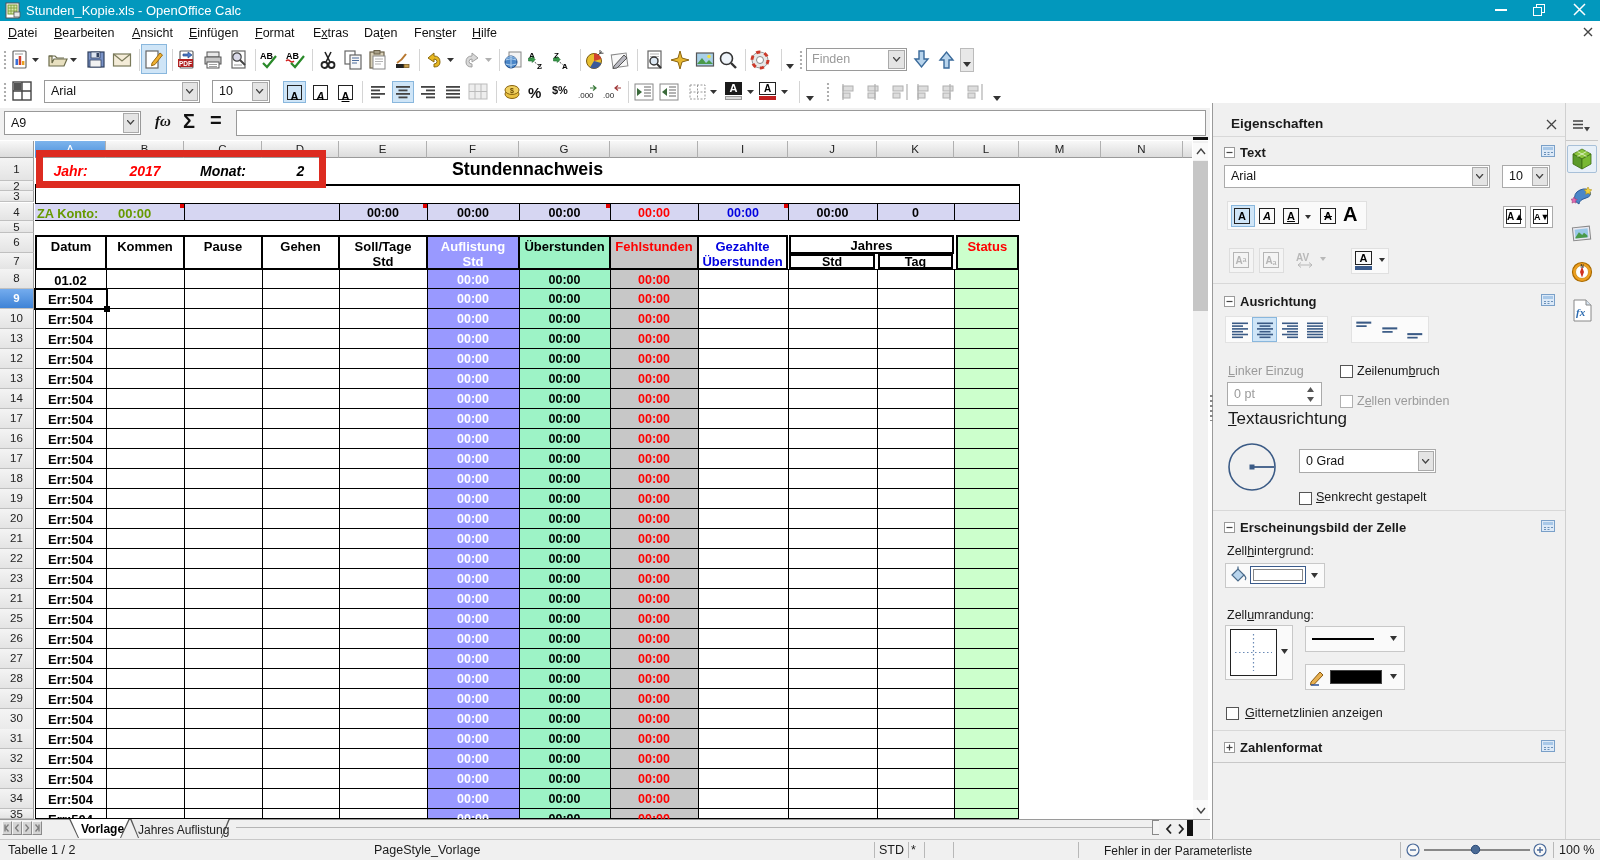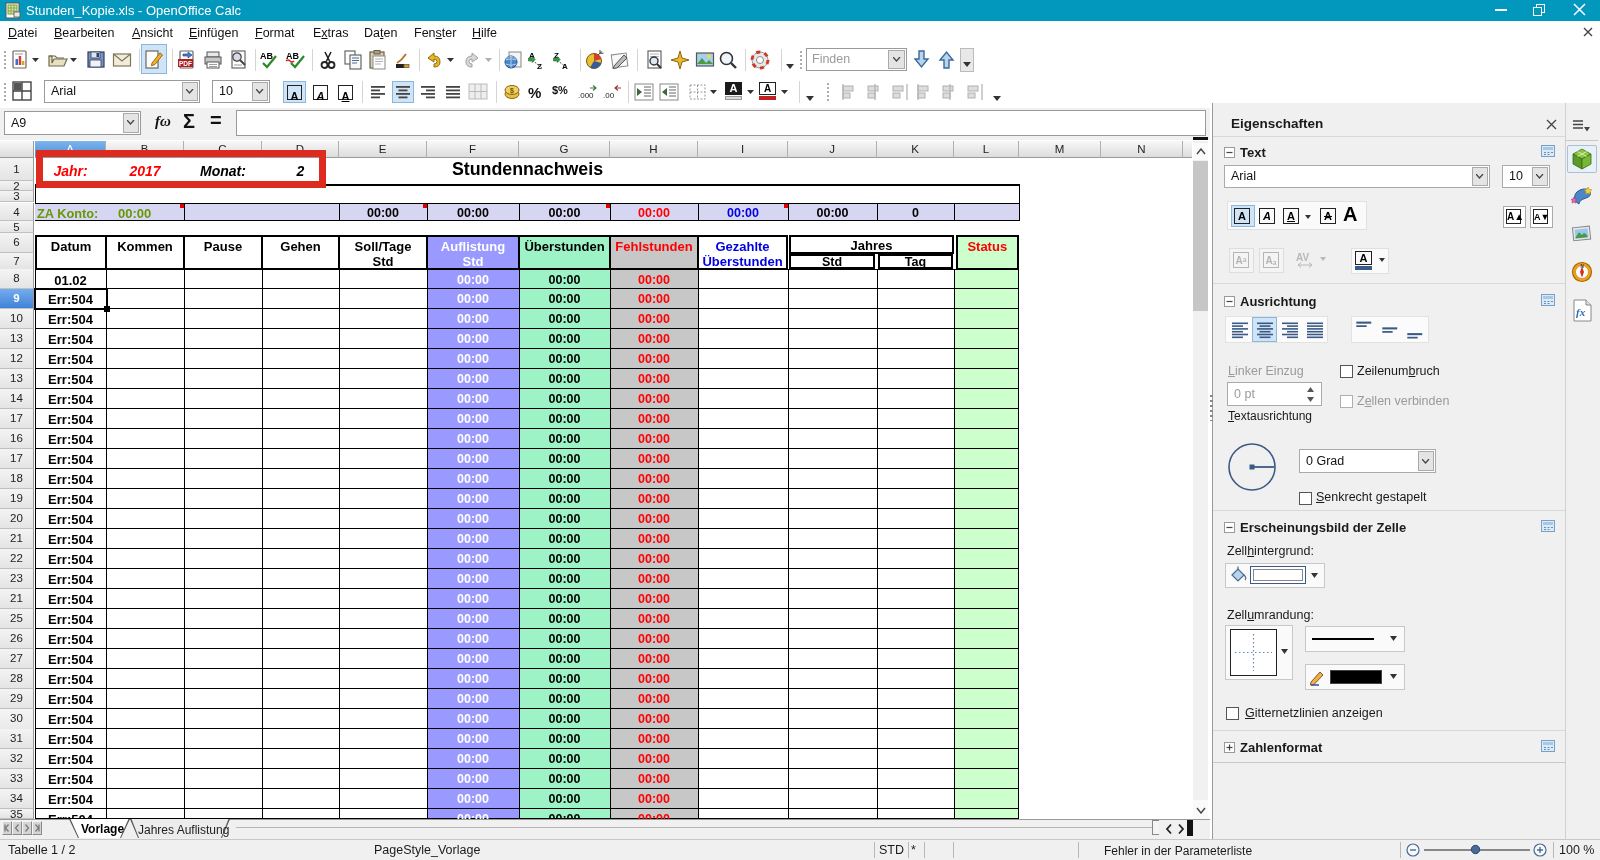--- a/index.html
+++ b/index.html
@@ -1155,21 +1155,21 @@
 <div class="ab" style="left:1227px;top:382px;width:95px;height:24px;background:#fff;border:1px solid #aaa"></div>
 <div class="ab" style="left:1234px;top:387px;font-size:12.5px;color:#9a9a9a">0 pt</div>
 <svg class="ab" style="left:1306px;top:386px" width="9" height="7" viewBox="0 0 9 7">
       <path d="M1 6h7L4.5 1z" fill="#555"></path>
     </svg>
 <svg class="ab" style="left:1306px;top:396px" width="9" height="7" viewBox="0 0 9 7">
       <path d="M1 1h7L4.5 6z" fill="#555"></path>
     </svg>
 <div class="ab" style="left:1340px;top:395px;width:13px;height:13px;background:#fff;border:1px solid #b0b0b0"></div>
 <div class="ab" style="left:1357px;top:394px;font-size:12.5px;color:#9a9a9a;white-space:nowrap">Z<u>e</u>llen verbinden</div>
-<div class="ab" style="left:1228px;top:409px;font-size:12px;color:#1a1a1a;white-space:nowrap"><u>T</u>extausrichtung</div>
+<div class="ab" style="left:1228px;top:409px;font-size:17px;color:#1a1a1a;white-space:nowrap"><u>T</u>extausrichtung</div>
 <svg class="ab" style="left:1227px;top:443px" width="50" height="50" viewBox="0 0 50 50">
       <circle cx="25" cy="24" r="23" fill="none" stroke="#3a5a85" stroke-width="1.6"></circle>
       <path d="M25 24 h22" stroke="#3a5a85" stroke-width="1.8"></path>
       <rect x="22.5" y="21.5" width="5" height="5" fill="#3a5a85"></rect>
     </svg>
 <div class="ab" style="left:1299px;top:449px;width:137px;height:24px;background:#fff;border:1px solid #aaa"></div>
 <div class="ab" style="left:1306px;top:453.5px;font-size:12.5px;color:#111">0 Grad</div>
 <div class="ab" style="left:1418px;top:451px;width:16px;height:20px;background:#e4e4e4;border:1px solid #aaa"></div>
 <svg class="ab" style="left:1422px;top:458.5px" width="8" height="6" viewBox="0 0 8 6">
       <path d="M0 0 L3.5 4 L7 0" fill="none" stroke="#444" stroke-width="1.3"></path>

